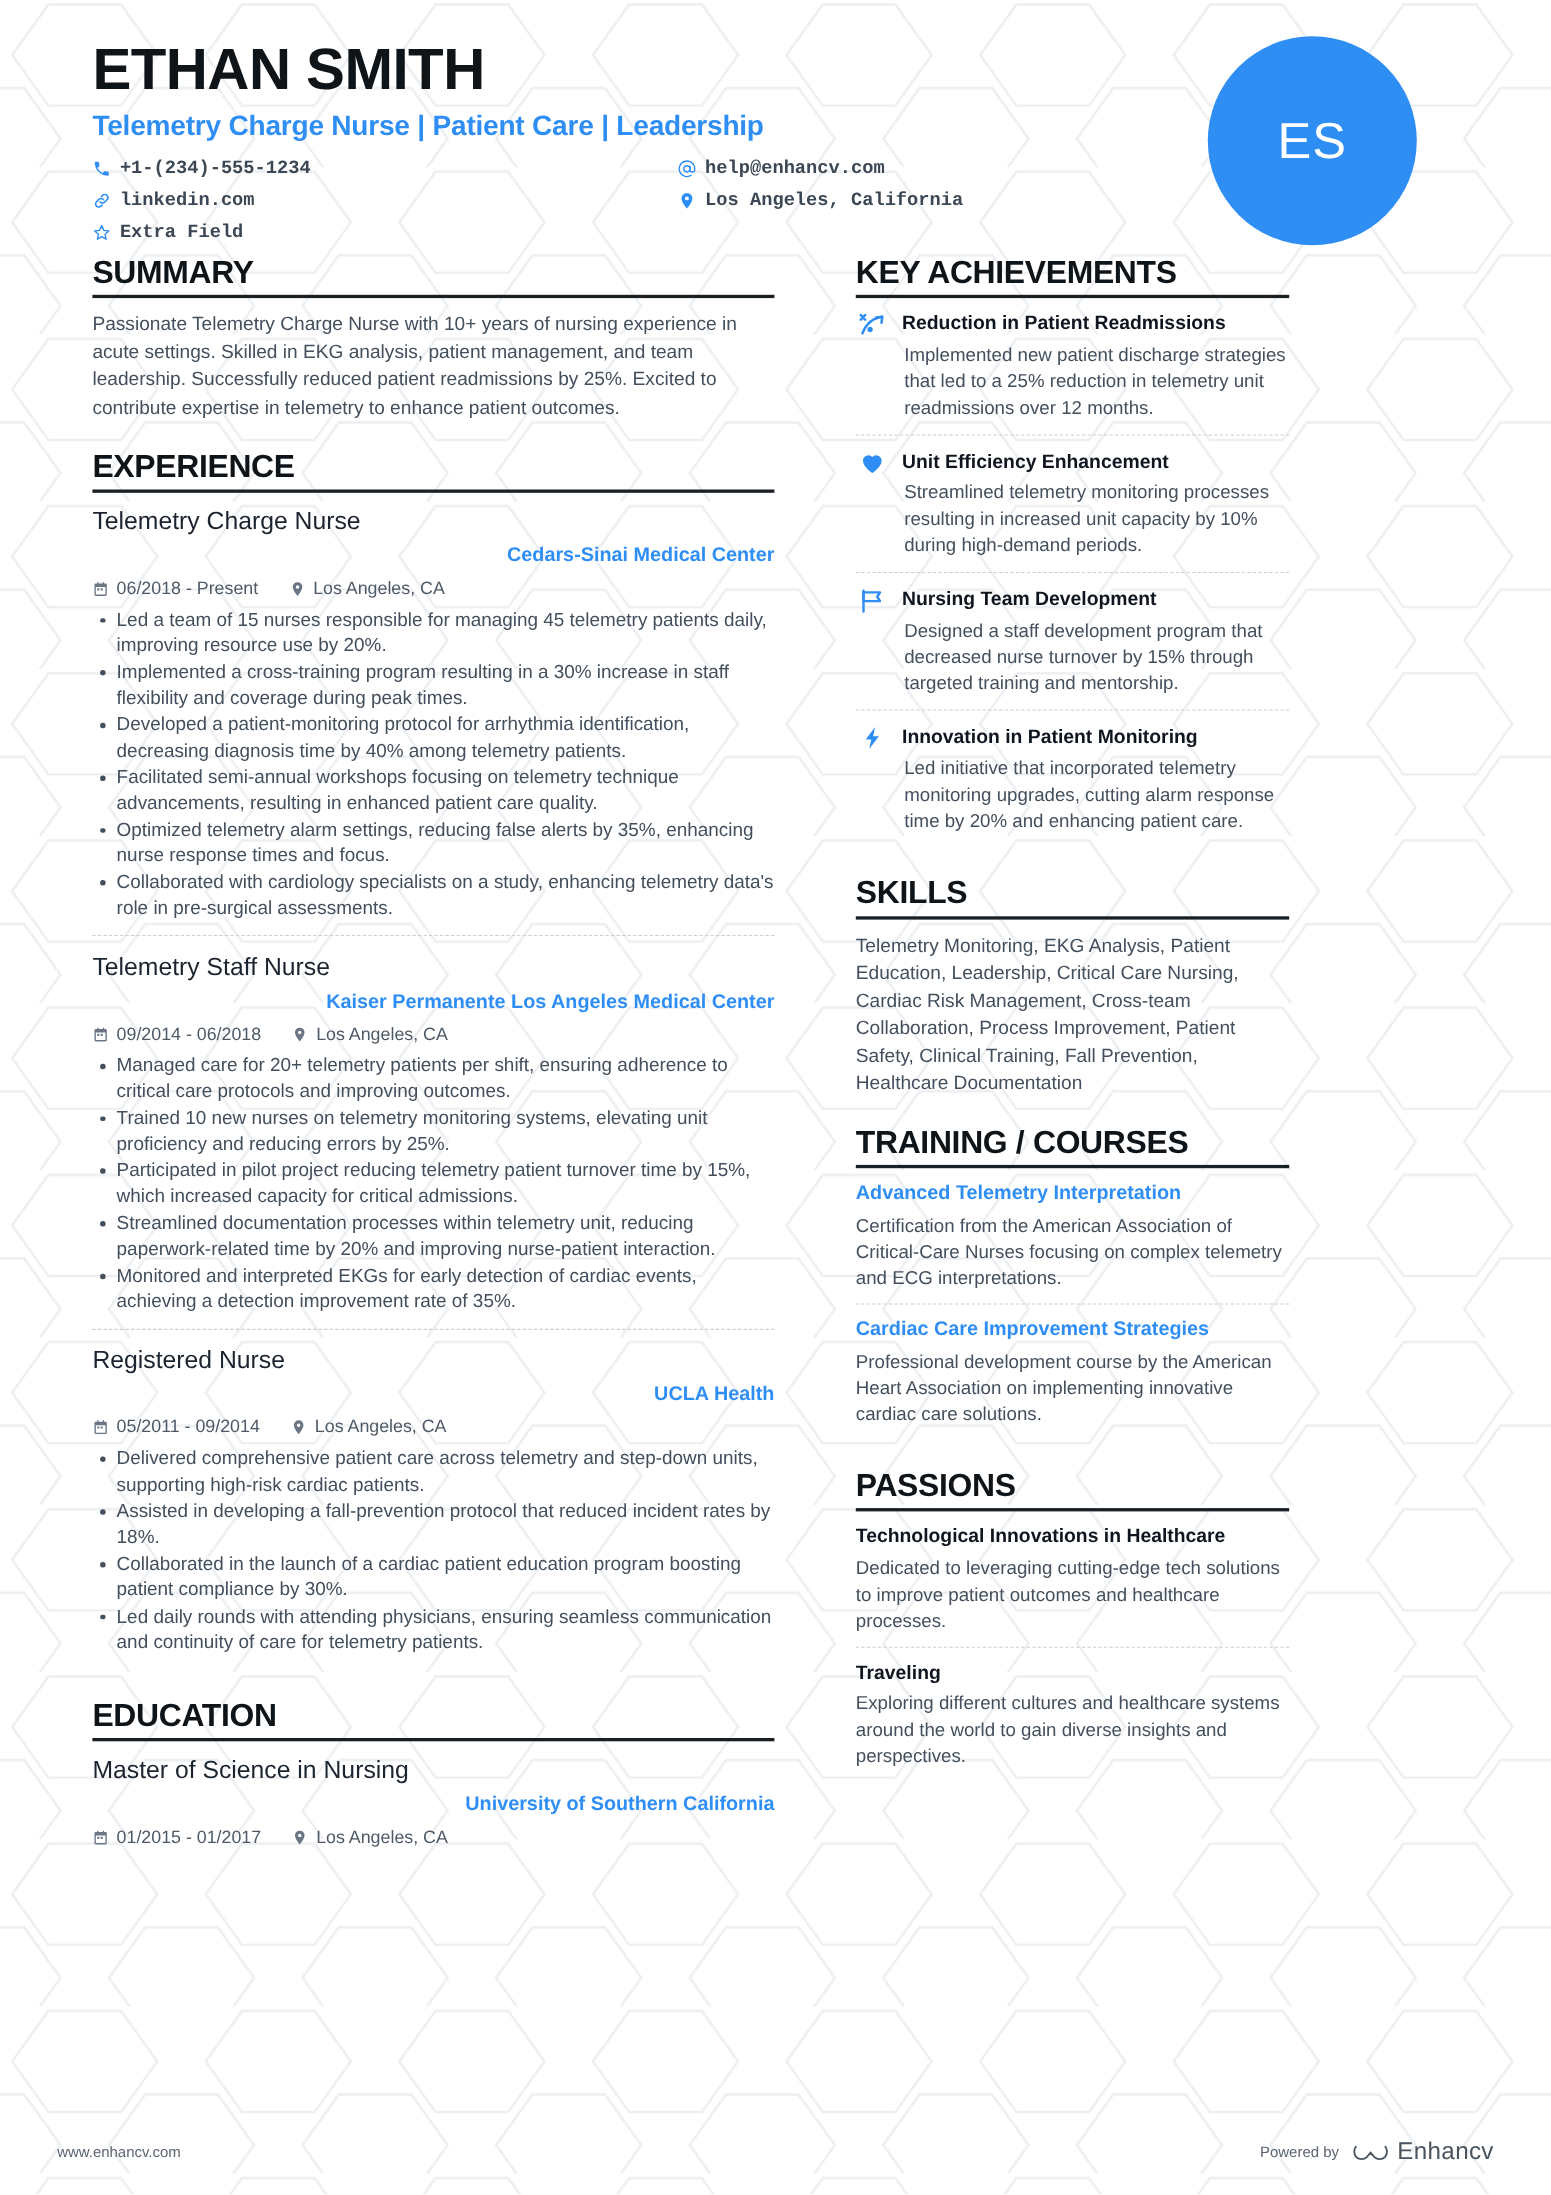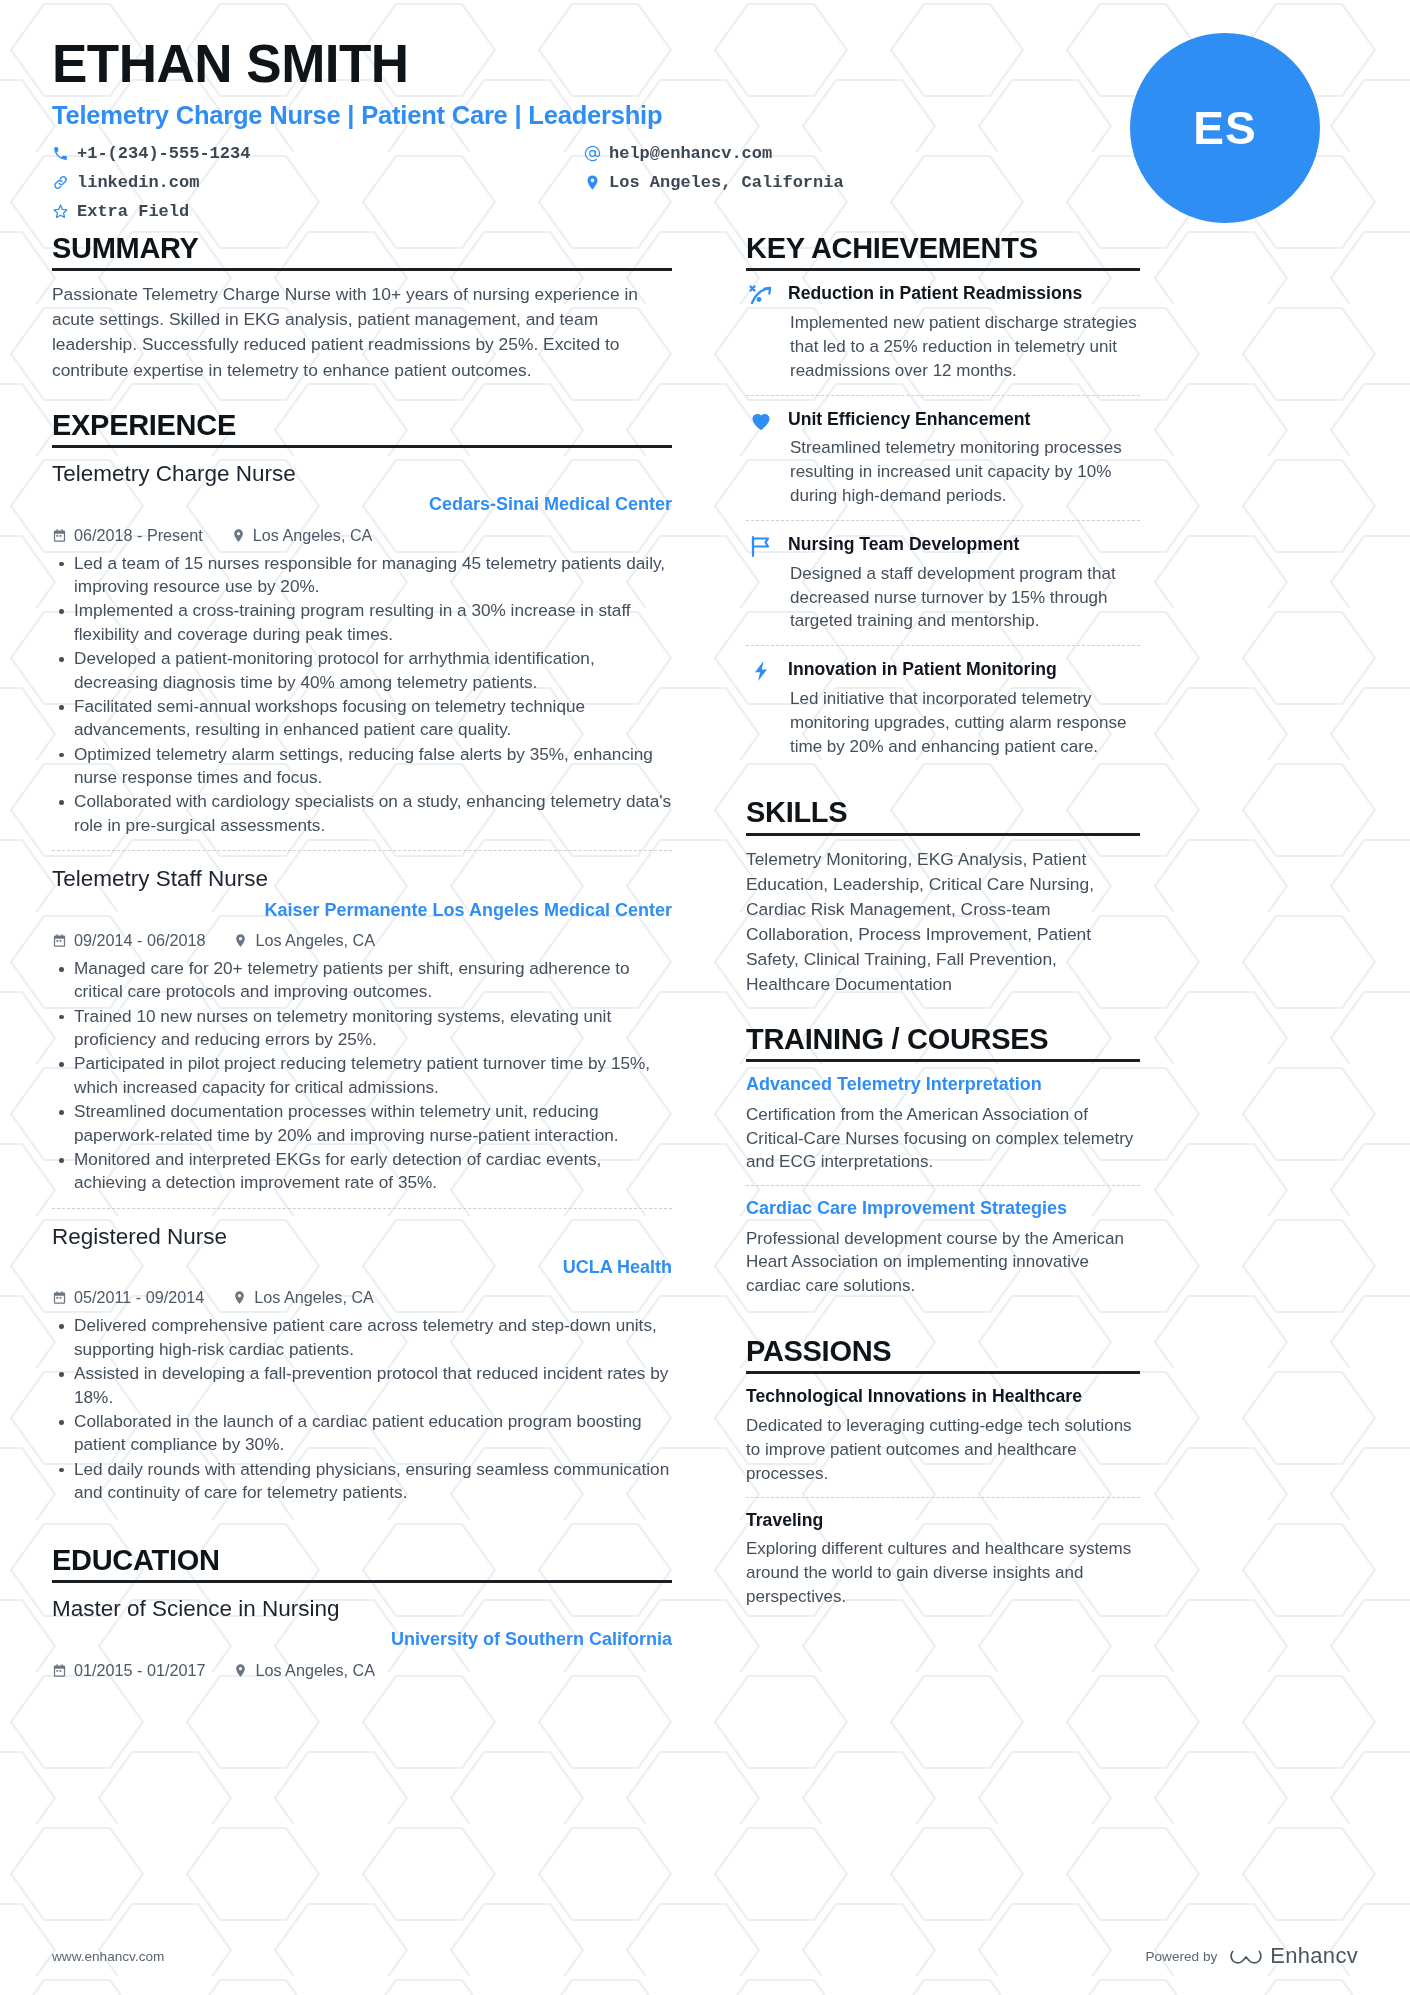--- a/index.html
+++ b/index.html
@@ -25,21 +25,21 @@
     height: 1995px;
     z-index: 0;
     pointer-events: none;
   }
 
   #page {
     position: relative;
     z-index: 1;
     width: 1410px;
     height: 1995px;
-    padding: 0 52px;
+    padding: 0 84px;
   }
 
   
   .header {
     position: relative;
     padding-top: 36px;
     height: 232px;
   }
 
   .name {
@@ -95,21 +95,21 @@
     top: 33px;
     width: 190px;
     height: 190px;
     border-radius: 50%;
     background: #2f8ef4;
     color: #ffffff;
     display: flex;
     align-items: center;
     justify-content: center;
     font-size: 46px;
-    font-weight: 700;
+    font-weight: 400;
     letter-spacing: 1px;
     text-align: center;
   }
 
   
   .body-cols {
     display: flex;
     gap: 16px;
   }
   .col-left  { width: 620px; flex: 0 0 620px; }

